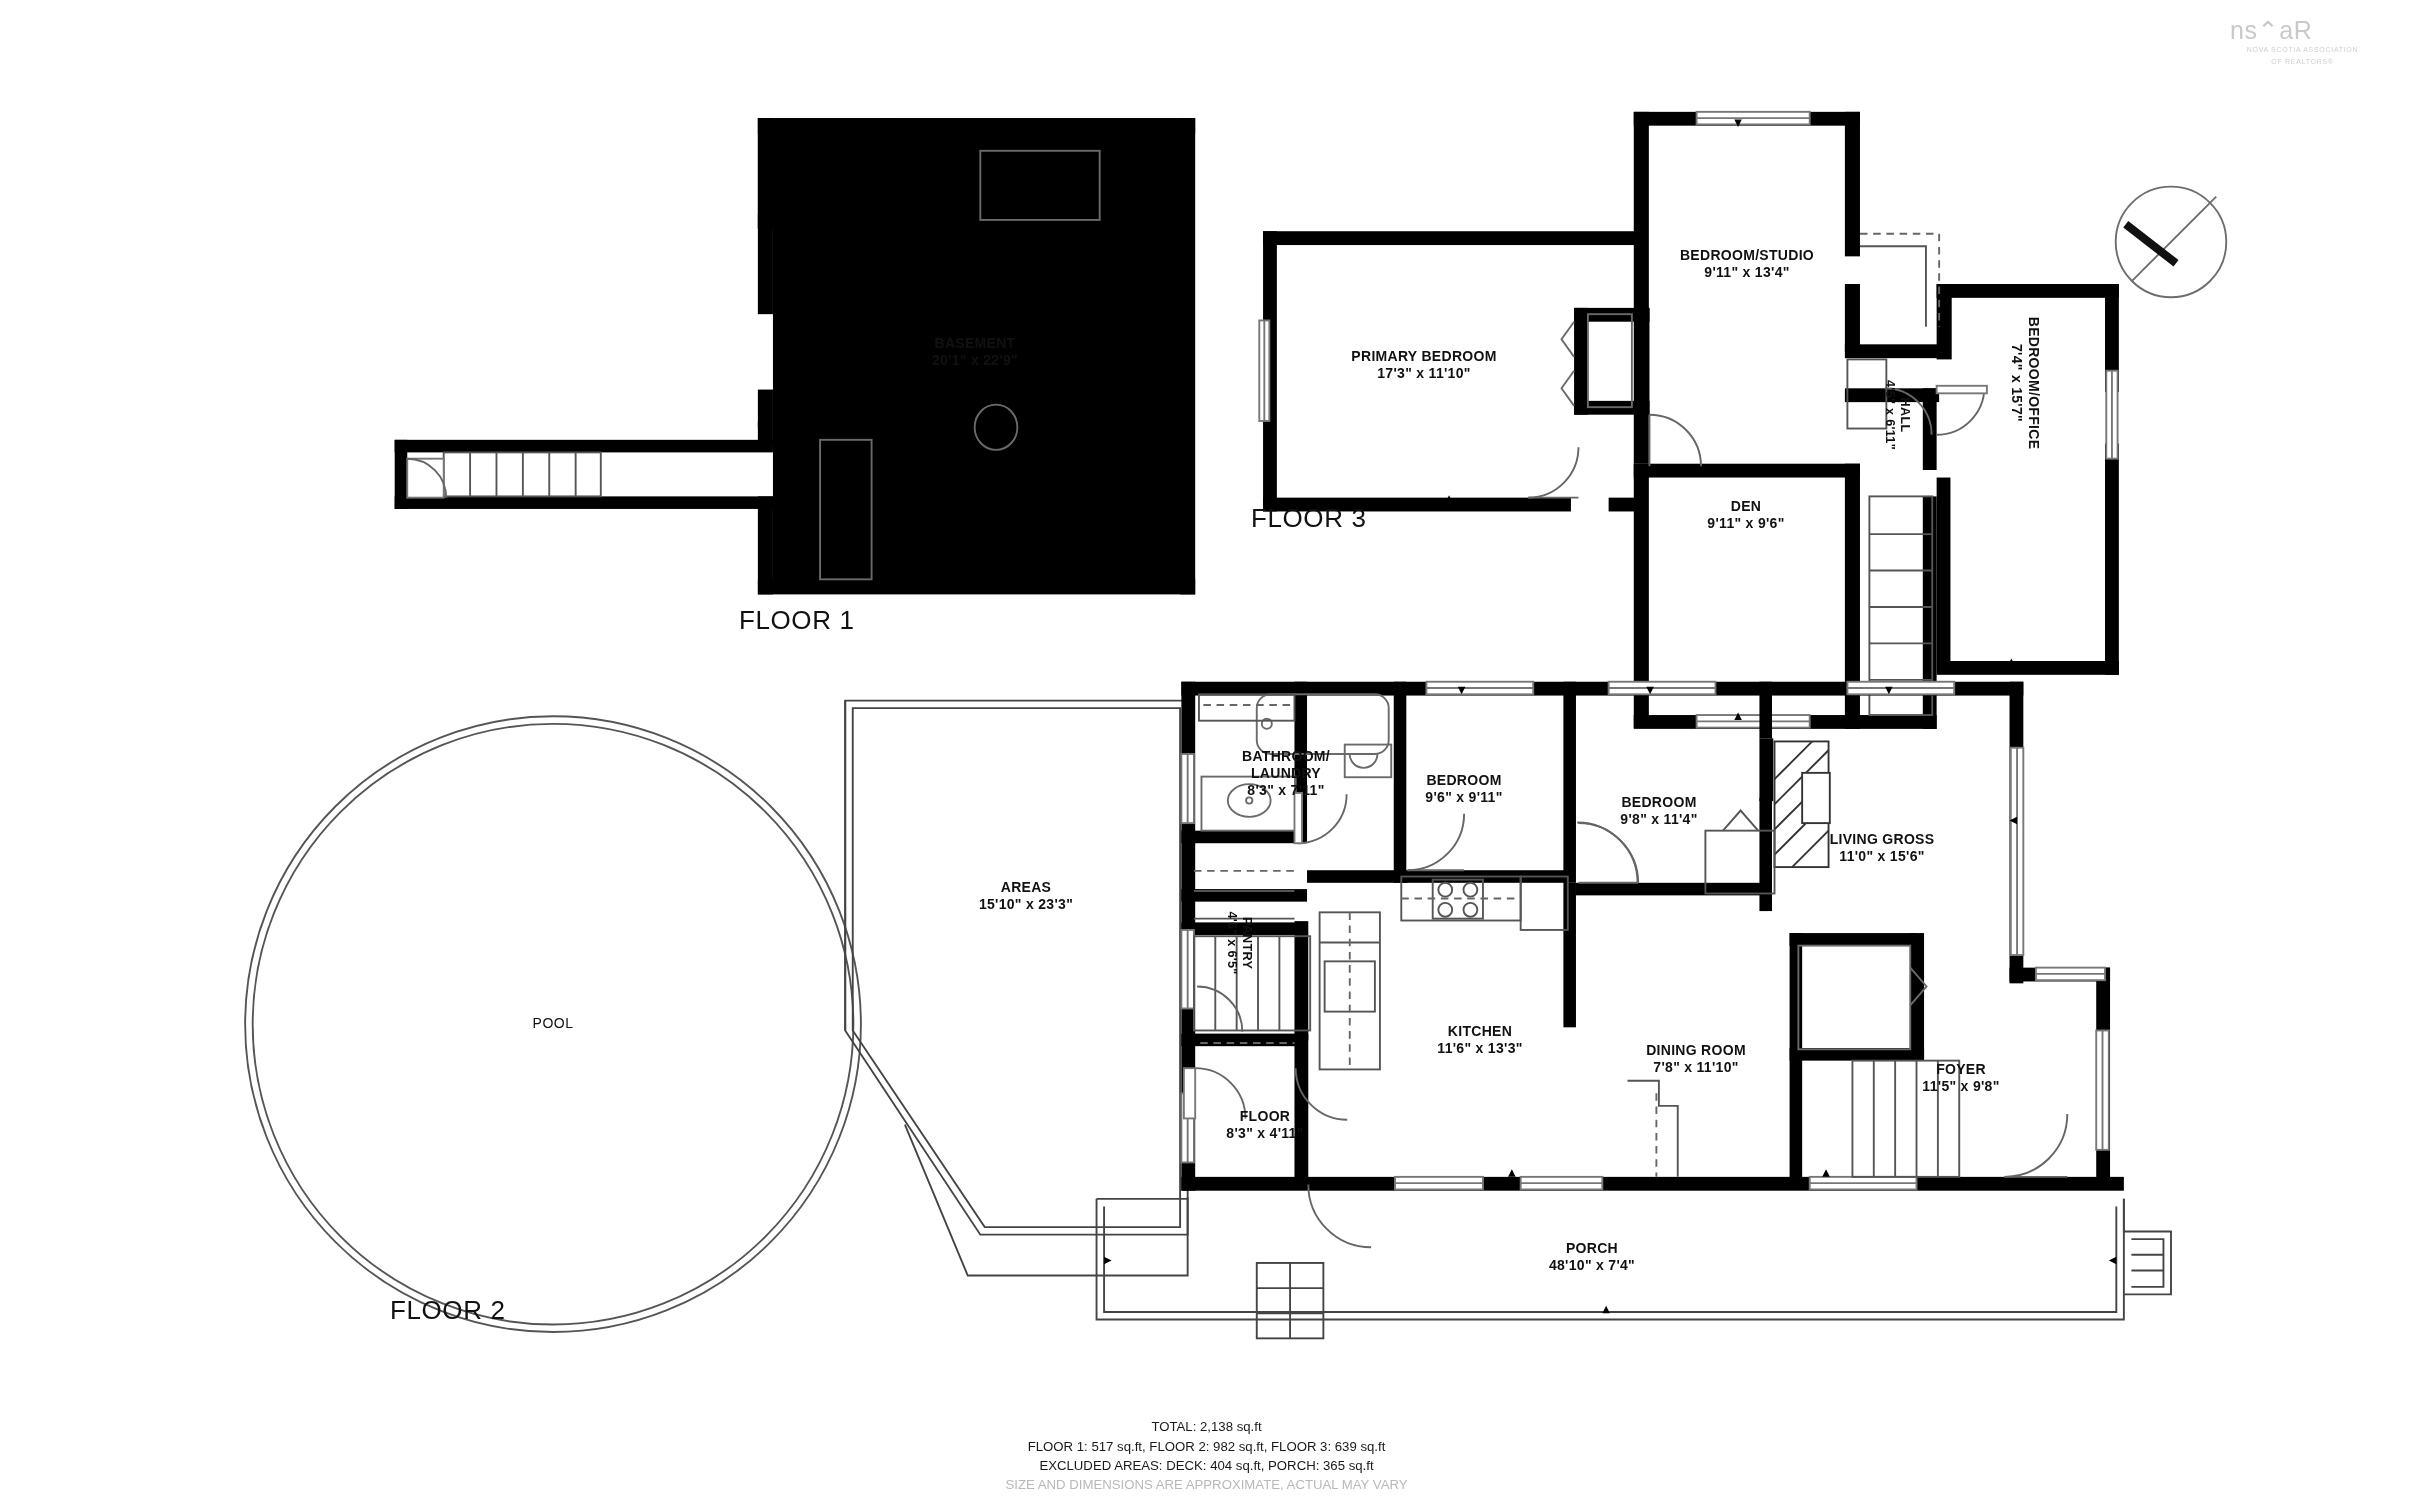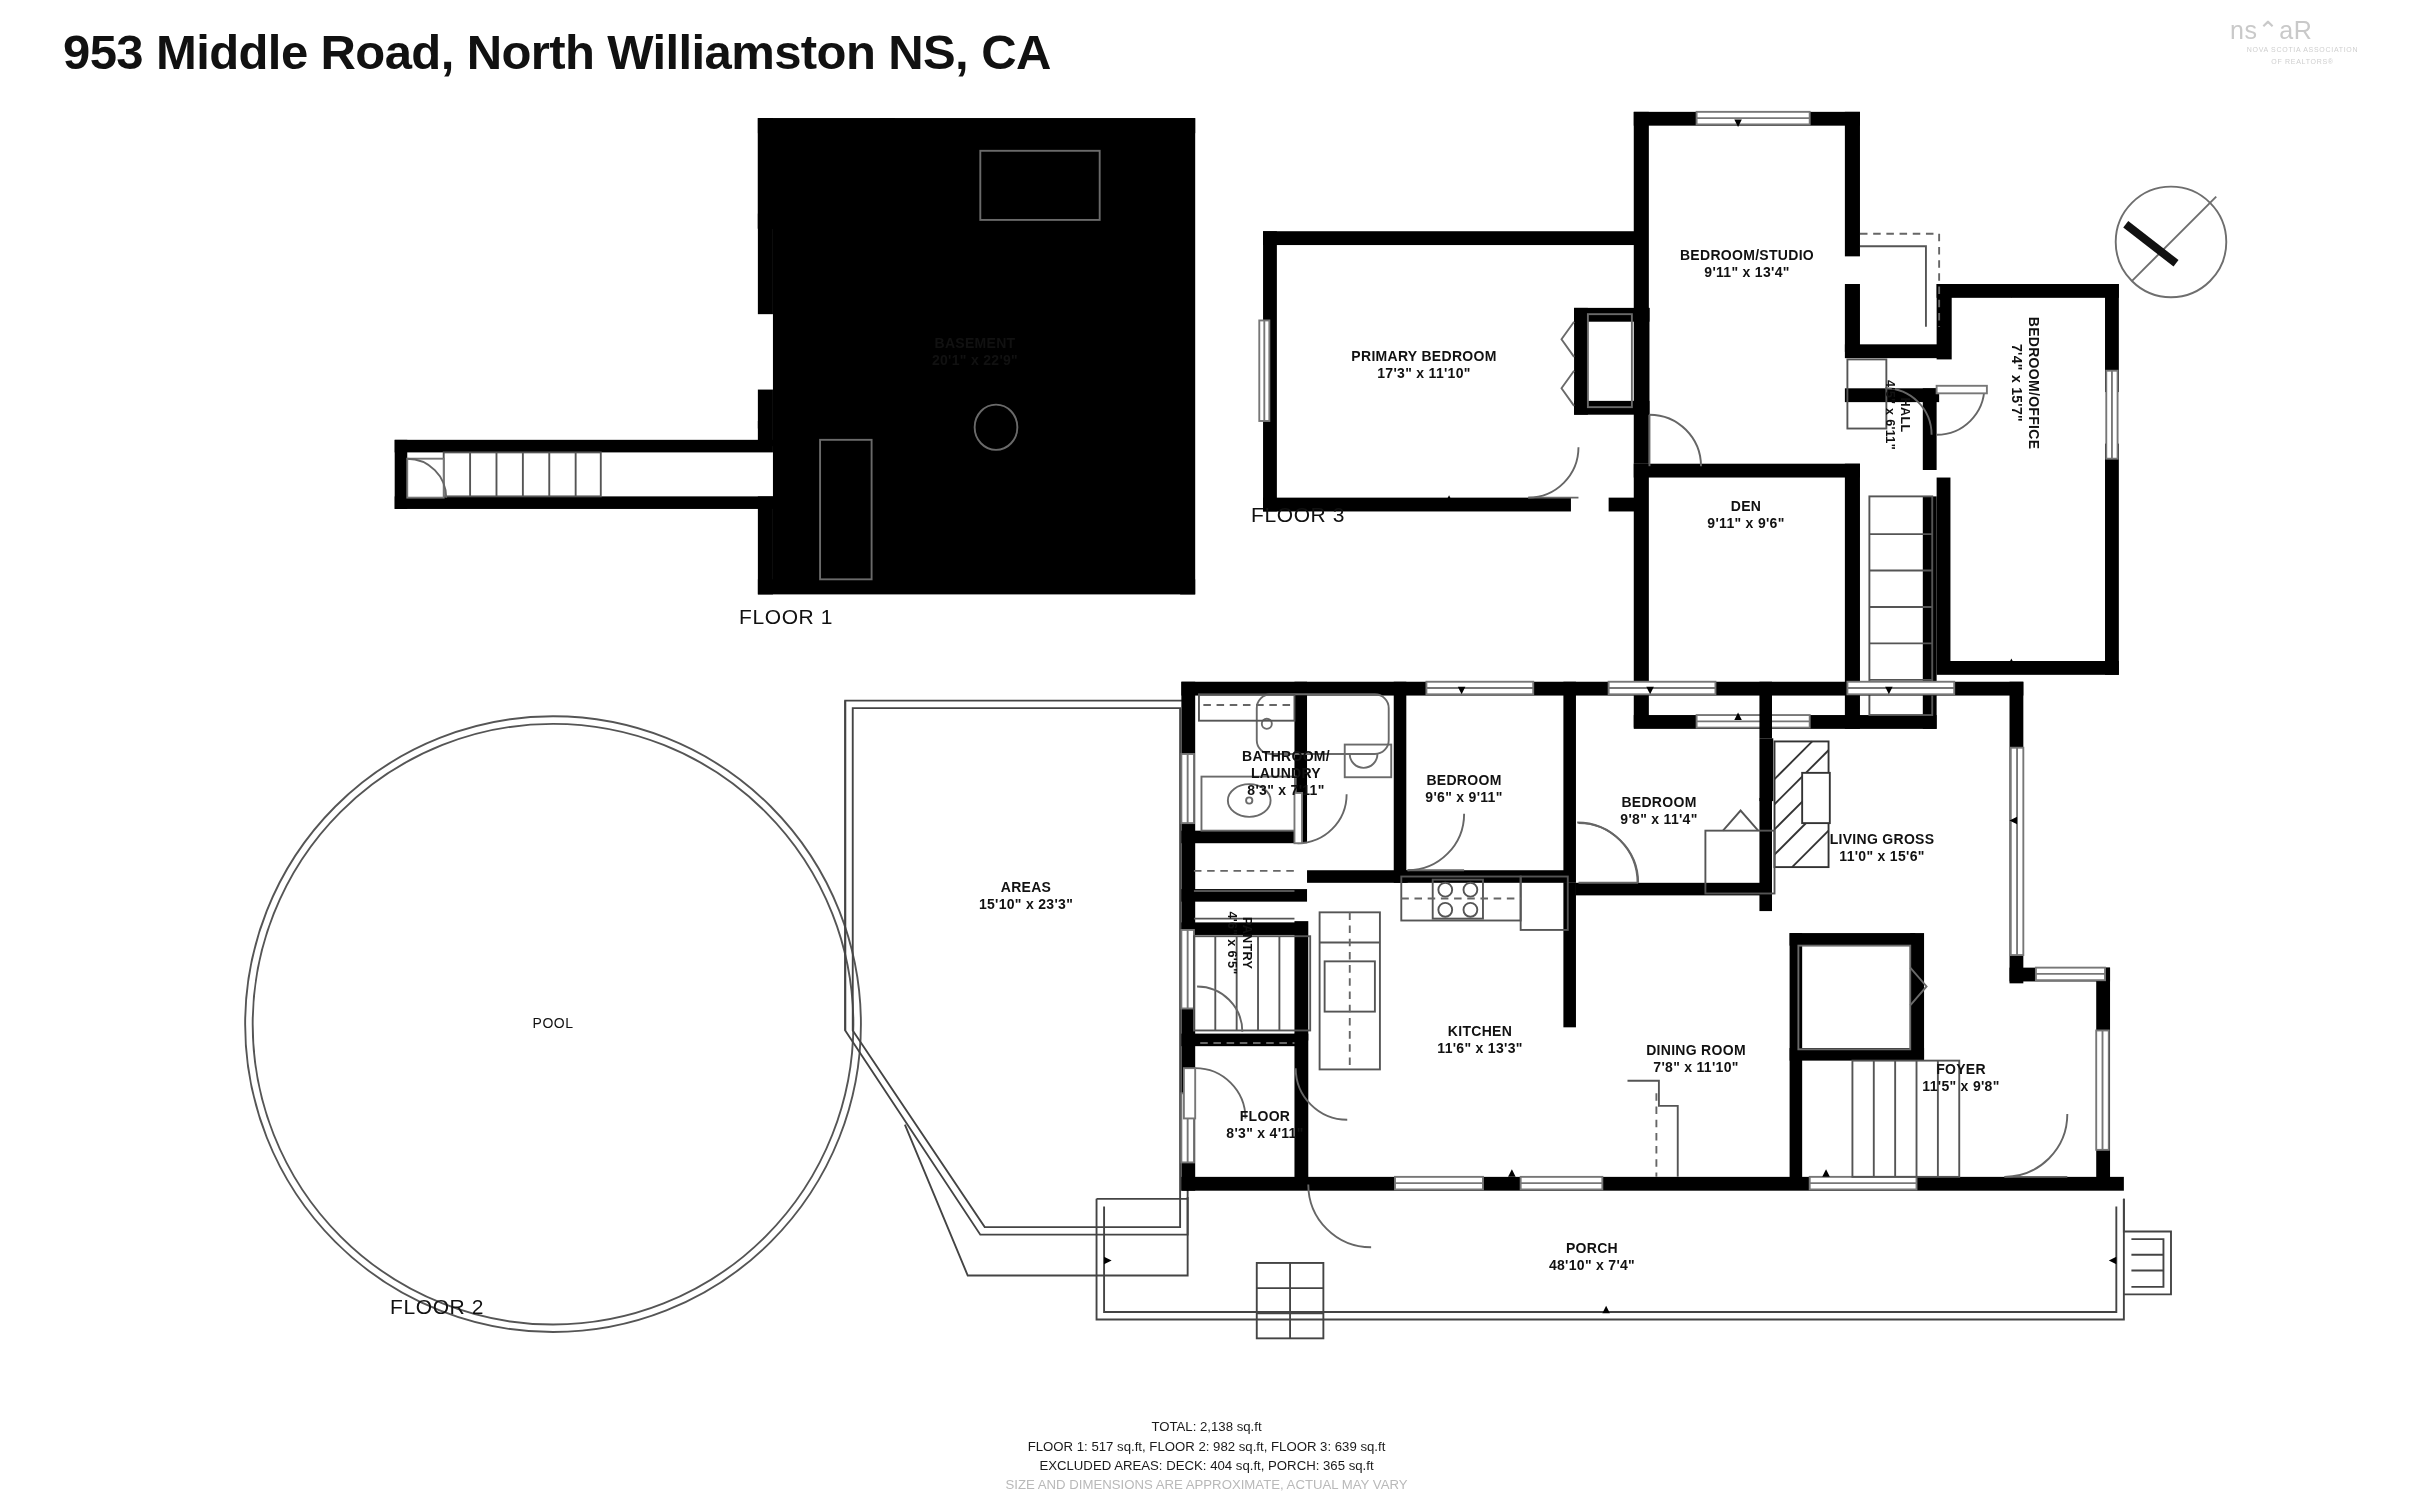--- a/index.html
+++ b/index.html
@@ -19,21 +19,21 @@
   .logo .lg-txt{
     font-size:25px;color:#c9c9c9;font-weight:400;letter-spacing:0.6px;
     line-height:1;font-family:"Liberation Sans",sans-serif;
   }
   .logo .lg-sub{
     font-size:7px;color:#cfcfcf;letter-spacing:0.7px;text-align:center;
     margin-top:3.1px;line-height:1.25;
   }
 
   .floor-label{
-    position:absolute;font-size:21px;font-weight:400;letter-spacing:0.6px;color:#111;
+    position:absolute;font-size:26px;font-weight:400;letter-spacing:0.6px;color:#111;
     white-space:nowrap;
   }
 
   .room-label{
     position:absolute;text-align:center;white-space:nowrap;
     font-size:14px;font-weight:700;line-height:1.22;color:#111;
     letter-spacing:0.3px;transform:translate(-50%,-50%);
   }
   .room-label .dim{display:block;font-weight:700;font-size:14px;}
   .room-label.small{font-size:12.6px;}
@@ -58,21 +58,20 @@
   .deckline{fill:none;stroke:#444;stroke-width:3;}
   .pool{fill:none;stroke:#555;stroke-width:3;}
   .compass{fill:none;stroke:#6e6e6e;stroke-width:3;}
   .marker{fill:#000;}
 </style>
 </head>
 <body>
 
 <div id="plan">
 
-  <div class="title">953 Middle Road, North Williamston NS, CA</div>
 
   <div class="logo">
     <div class="lg-txt">ns⌃aR</div>
     <div class="lg-sub">NOVA SCOTIA ASSOCIATION</div>
     <div class="lg-sub">OF REALTORS®</div>
   </div>
 
   <svg class="vec" viewBox="0 0 3840 2400">
 
     <g>

